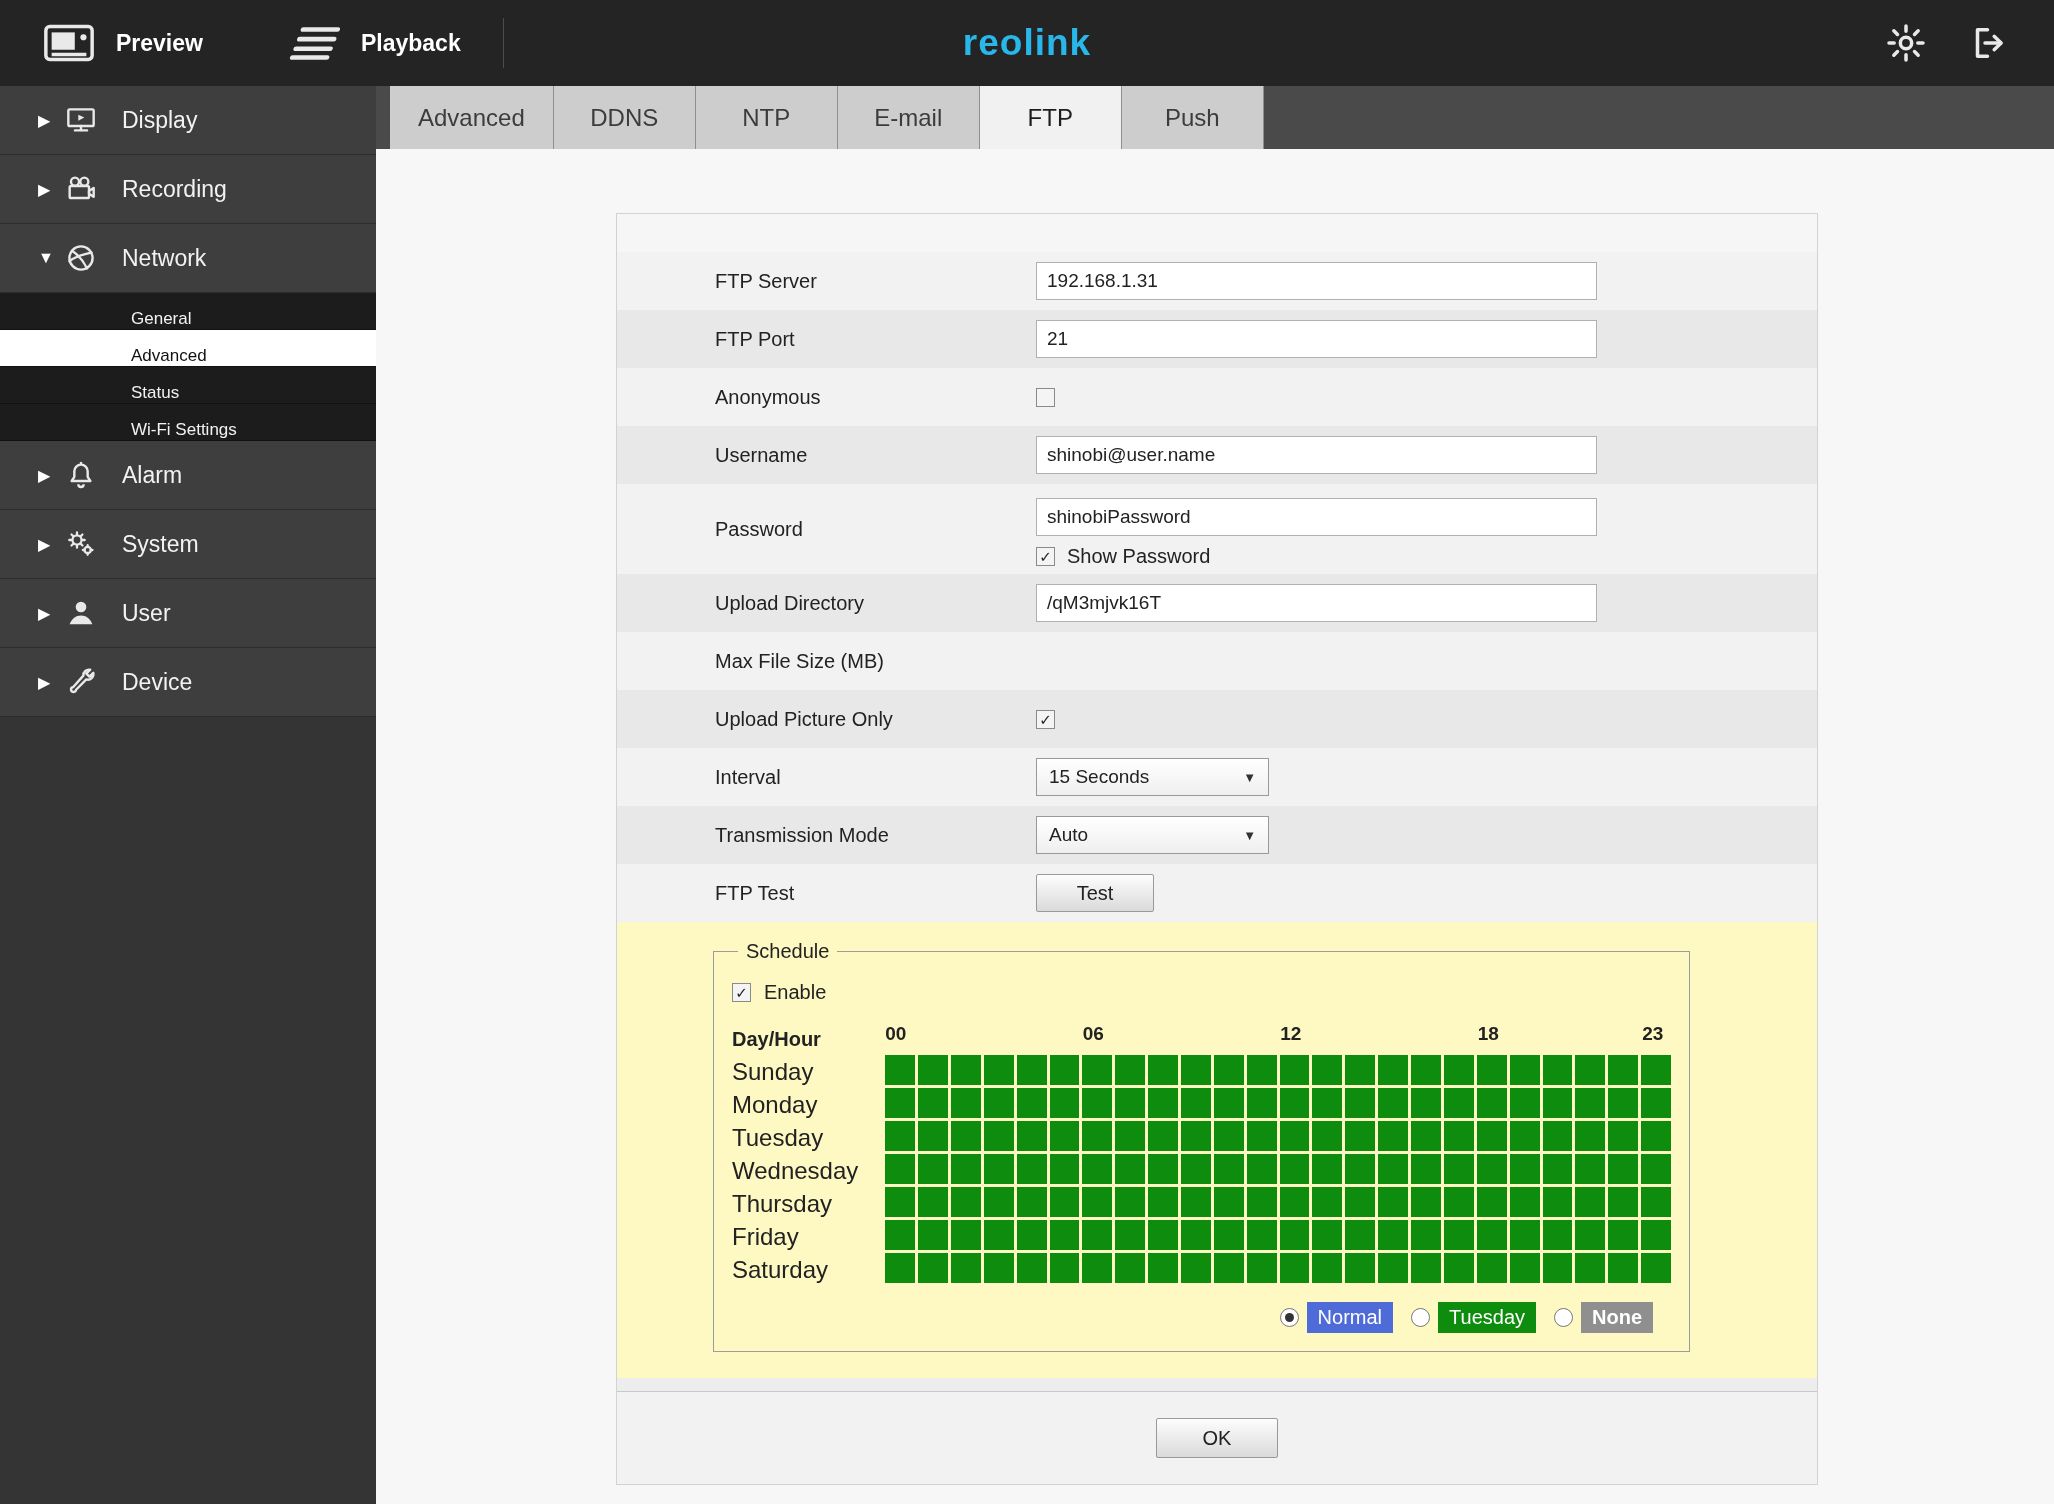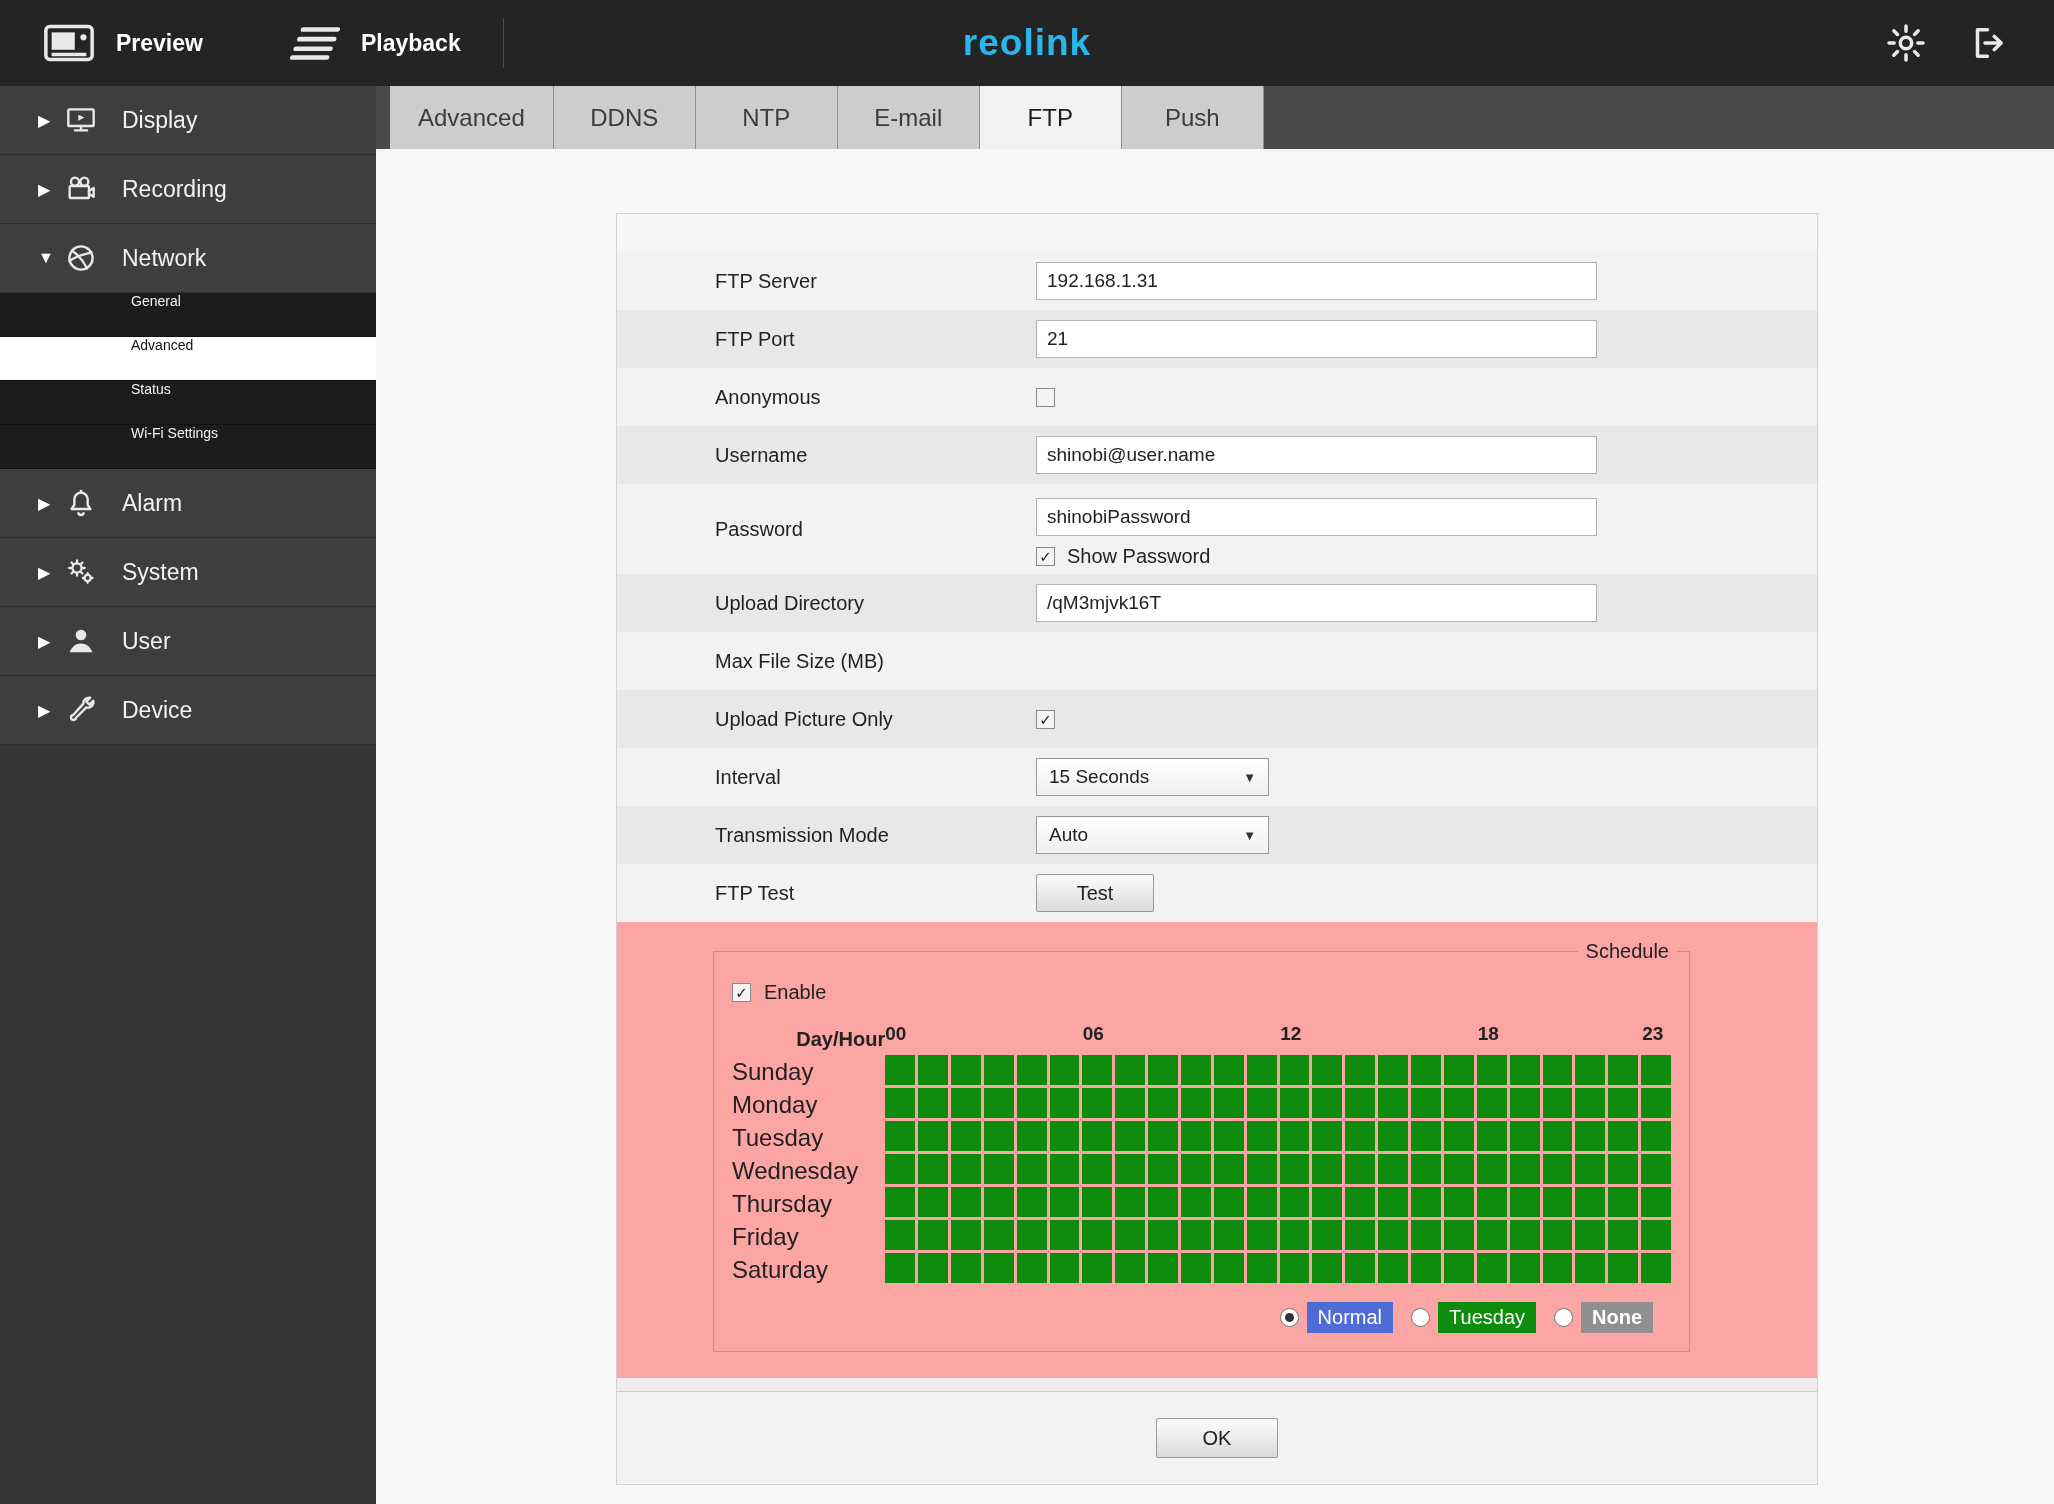--- a/index.html
+++ b/index.html
@@ -16,21 +16,21 @@
   .tb-right { margin-left:auto; display:flex; align-items:center; gap:44px; padding-right:44px; }
   .tb-ricon { width:40px; height:40px; color:#e9e9e9; cursor:pointer; }
   .tb-ricon svg { width:100%; height:100%; }
 
   
   .sidebar { position:absolute; top:86px; left:0; width:376px; height:1418px; background:#343434; }
   .side-item { height:69px; background:#3e3e3e; border-bottom:1px solid #2d2d2d; display:flex; align-items:center; color:#f2f2f2; font-size:23px; cursor:pointer; }
   .arrow { width:26px; margin-left:38px; font-size:16px; color:#fff; flex:none; }
   .sicon { width:34px; height:32px; margin-right:24px; color:#e9e9e9; flex:none; display:flex; align-items:center; }
   .sicon svg { width:100%; height:100%; }
-  .side-sub { height:44px; background:#1c1c1c; border-bottom:1px solid #111; display:flex; align-items:flex-start; padding-left:131px; color:#f2f2f2; font-size:14px; cursor:pointer; }
+  .side-sub { height:37px; background:#1c1c1c; border-bottom:1px solid #111; display:flex; align-items:flex-end; padding-left:131px; color:#f2f2f2; font-size:17px; cursor:pointer; }
   .side-sub.on { background:#ffffff; color:#111; }
 
   
   .main { position:absolute; left:376px; top:86px; width:1678px; height:1418px; }
   .tabbar { height:63px; background:#4a4a4a; display:flex; padding-left:14px; }
   .tab { min-width:142px; padding:0 28px; display:flex; align-items:center; justify-content:center; background:#cdcdcd; color:#3c3c3c; font-size:24px; border-right:1px solid #8f8f8f; cursor:pointer; }
   .tab.on { background:#f1f1f1; color:#1d1d1d; }
 
   .panel { margin:64px 0 0 240px; width:1202px; background:#ededed; border:1px solid #d2d2d2; }
   .panel-top { height:38px; background:#f6f6f6; }
@@ -48,21 +48,21 @@
   .show-pass { display:flex; align-items:center; gap:12px; font-size:20px; }
 
   .fake-select { width:233px; height:38px; border:1px solid #999; background:linear-gradient(#ffffff,#efefef); display:flex; align-items:center; justify-content:space-between; padding:0 12px; font-size:19px; cursor:pointer; }
   .fs-arrow { font-size:13px; color:#333; }
 
   .btn { border:1px solid #999; background:linear-gradient(#fdfdfd,#dadada); font-size:20px; font-family:inherit; border-radius:2px; cursor:pointer; color:#222; }
   .test-btn { width:118px; height:38px; }
   .ok-btn { width:122px; height:40px; }
 
   
-  .sched-wrap { background:#fca5a5; padding:18px 0 26px 96px;text-align:right; }
+  .sched-wrap { background:#fef9c3; padding:18px 0 26px 96px; }
   .schedule { width:977px; border:1px solid #9c9c9c; padding:6px 18px 18px; min-inline-size:auto; }
   .schedule legend { font-size:20px; padding:0 8px; margin-left:6px; }
   .enable-row { display:flex; align-items:center; gap:13px; height:46px; font-size:20px; }
   .sched-head { display:flex; align-items:flex-end; height:36px; }
   .dayhour { width:154px; font-weight:bold; font-size:20px; }
   .hour-labels { position:relative; width:790px; height:30px; font-weight:bold; font-size:19px; }
   .hour-label { position:absolute; top:2px; }
   .sched-body { display:flex; margin-top:4px; }
   .day-col { width:154px; }
   .day-label { height:33px; font-size:24px; display:flex; align-items:center; }

